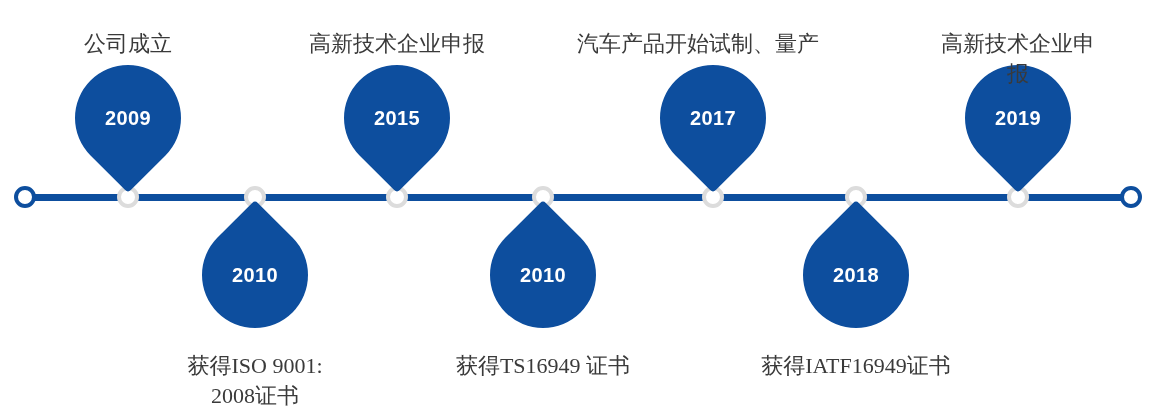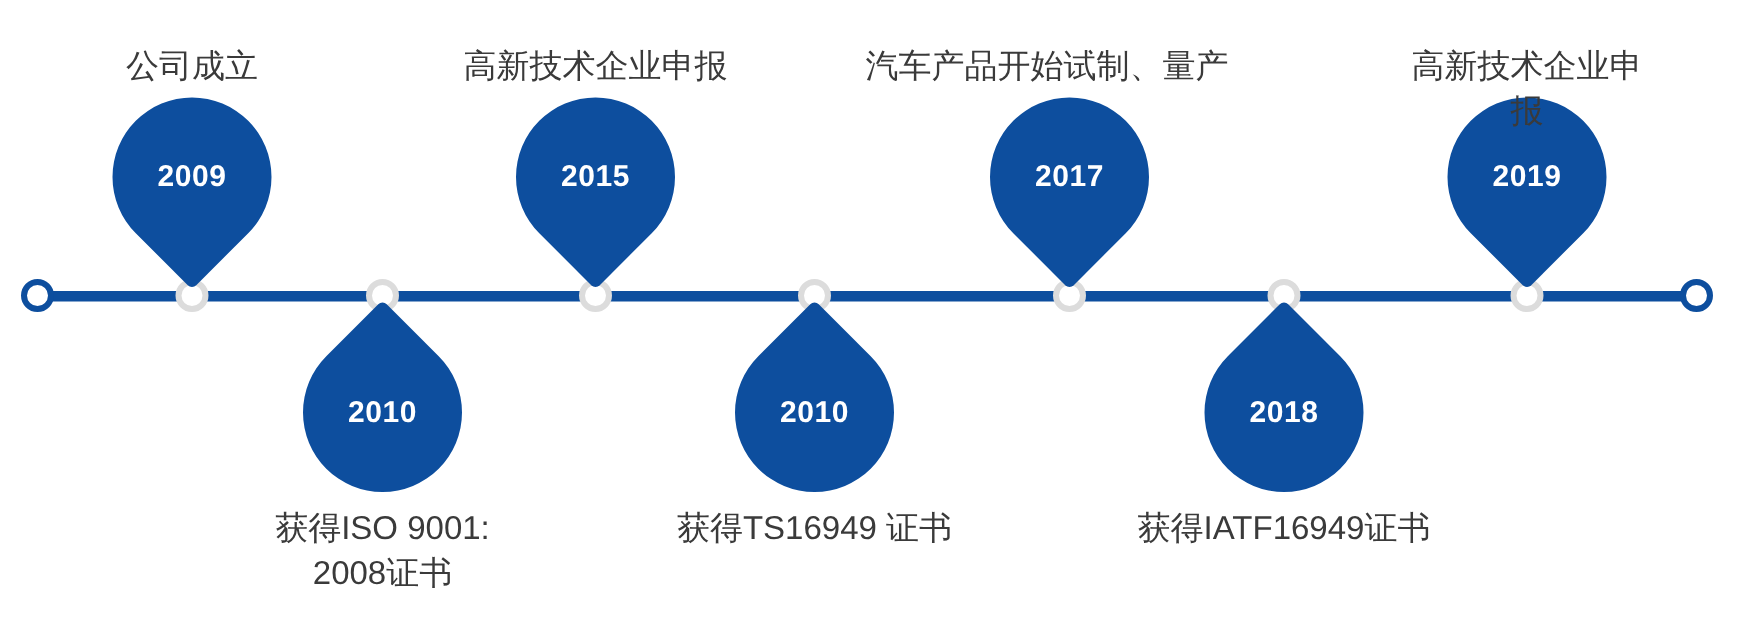--- a/index.html
+++ b/index.html
@@ -99,21 +99,21 @@
   .label {
     position: absolute;
     text-align: center;
     color: #3a3a3a;
     font-size: 22px;
     line-height: 30px;
     white-space: pre-line;
     transform: translateX(-50%);
   }
   .label.top    { top: 29px; }
-  .label.bottom { top: 337px; }
+  .label.bottom { top: 351px; font-family: Liberation Serif, serif; }
 </style>
 </head>
 <body>
 
 <div id="timeline-root">
 
   <div class="axis-line"></div>
 
   <div class="endpoint left"></div>
   <div class="endpoint right"></div>

